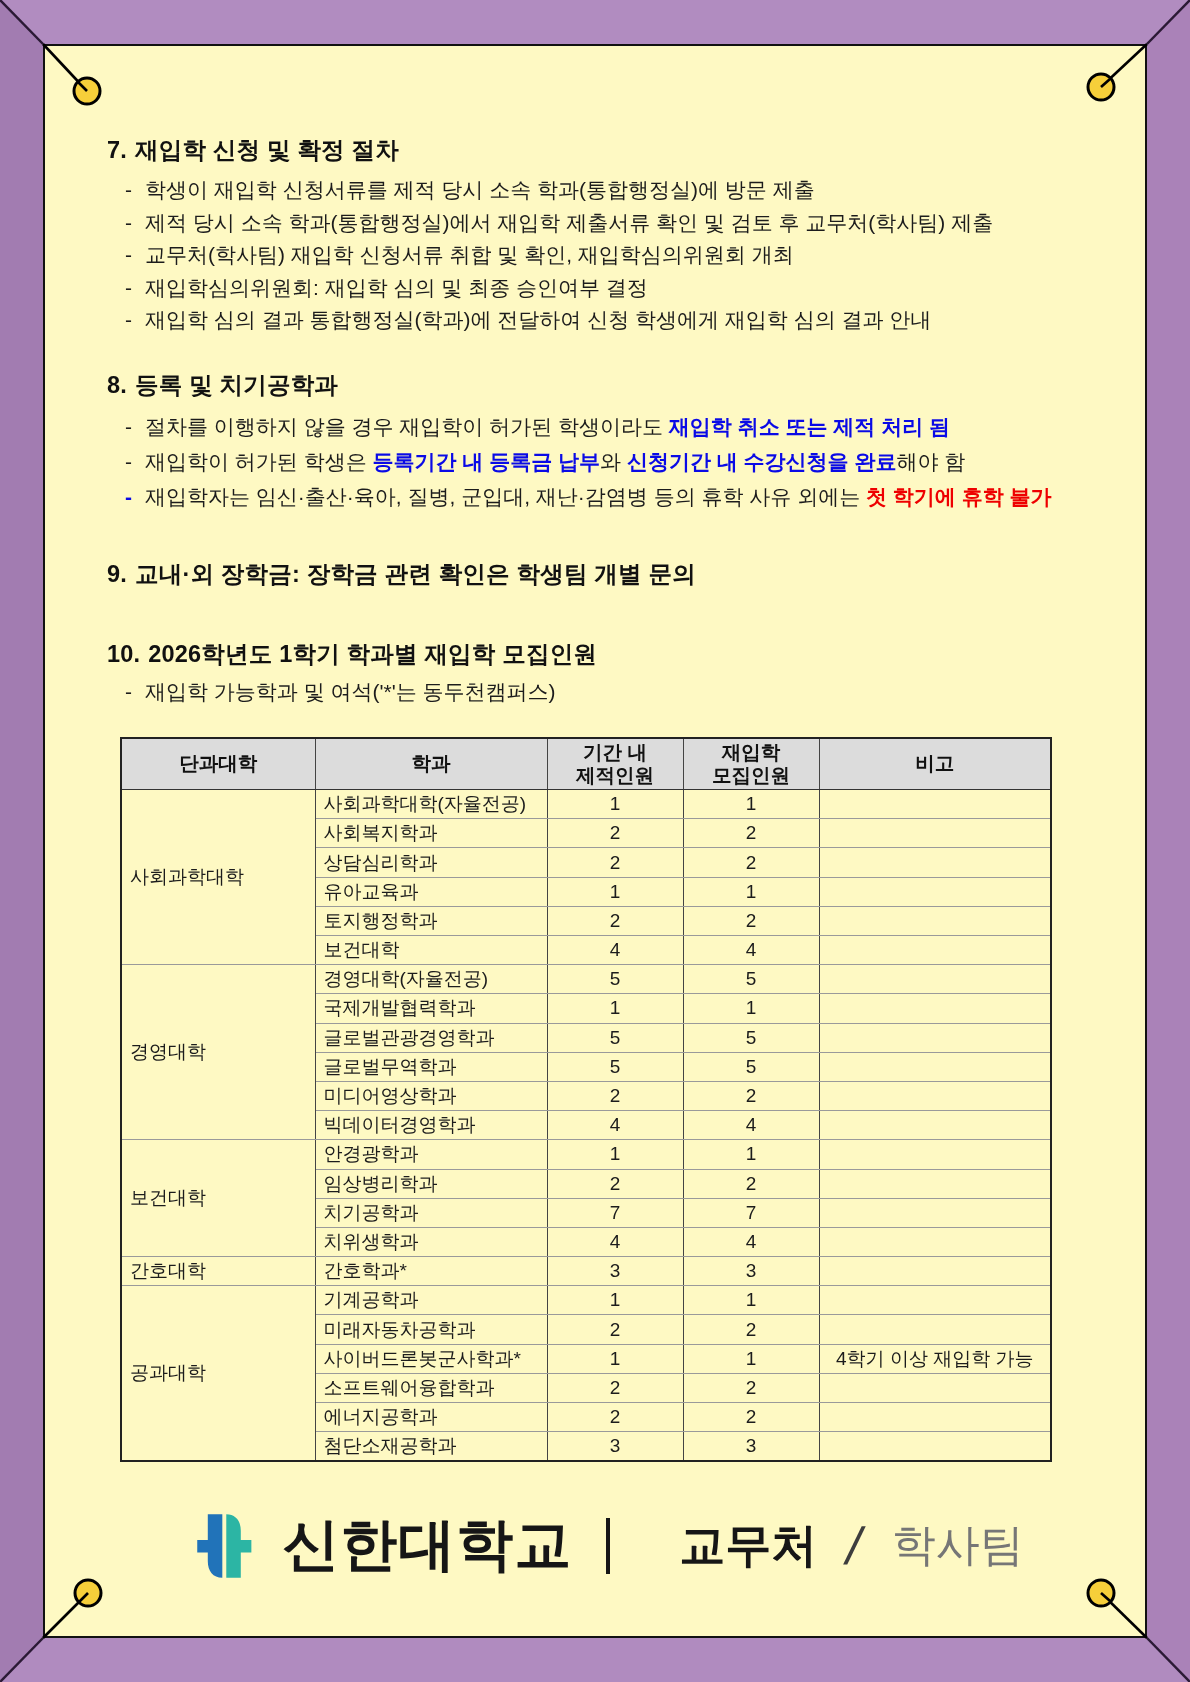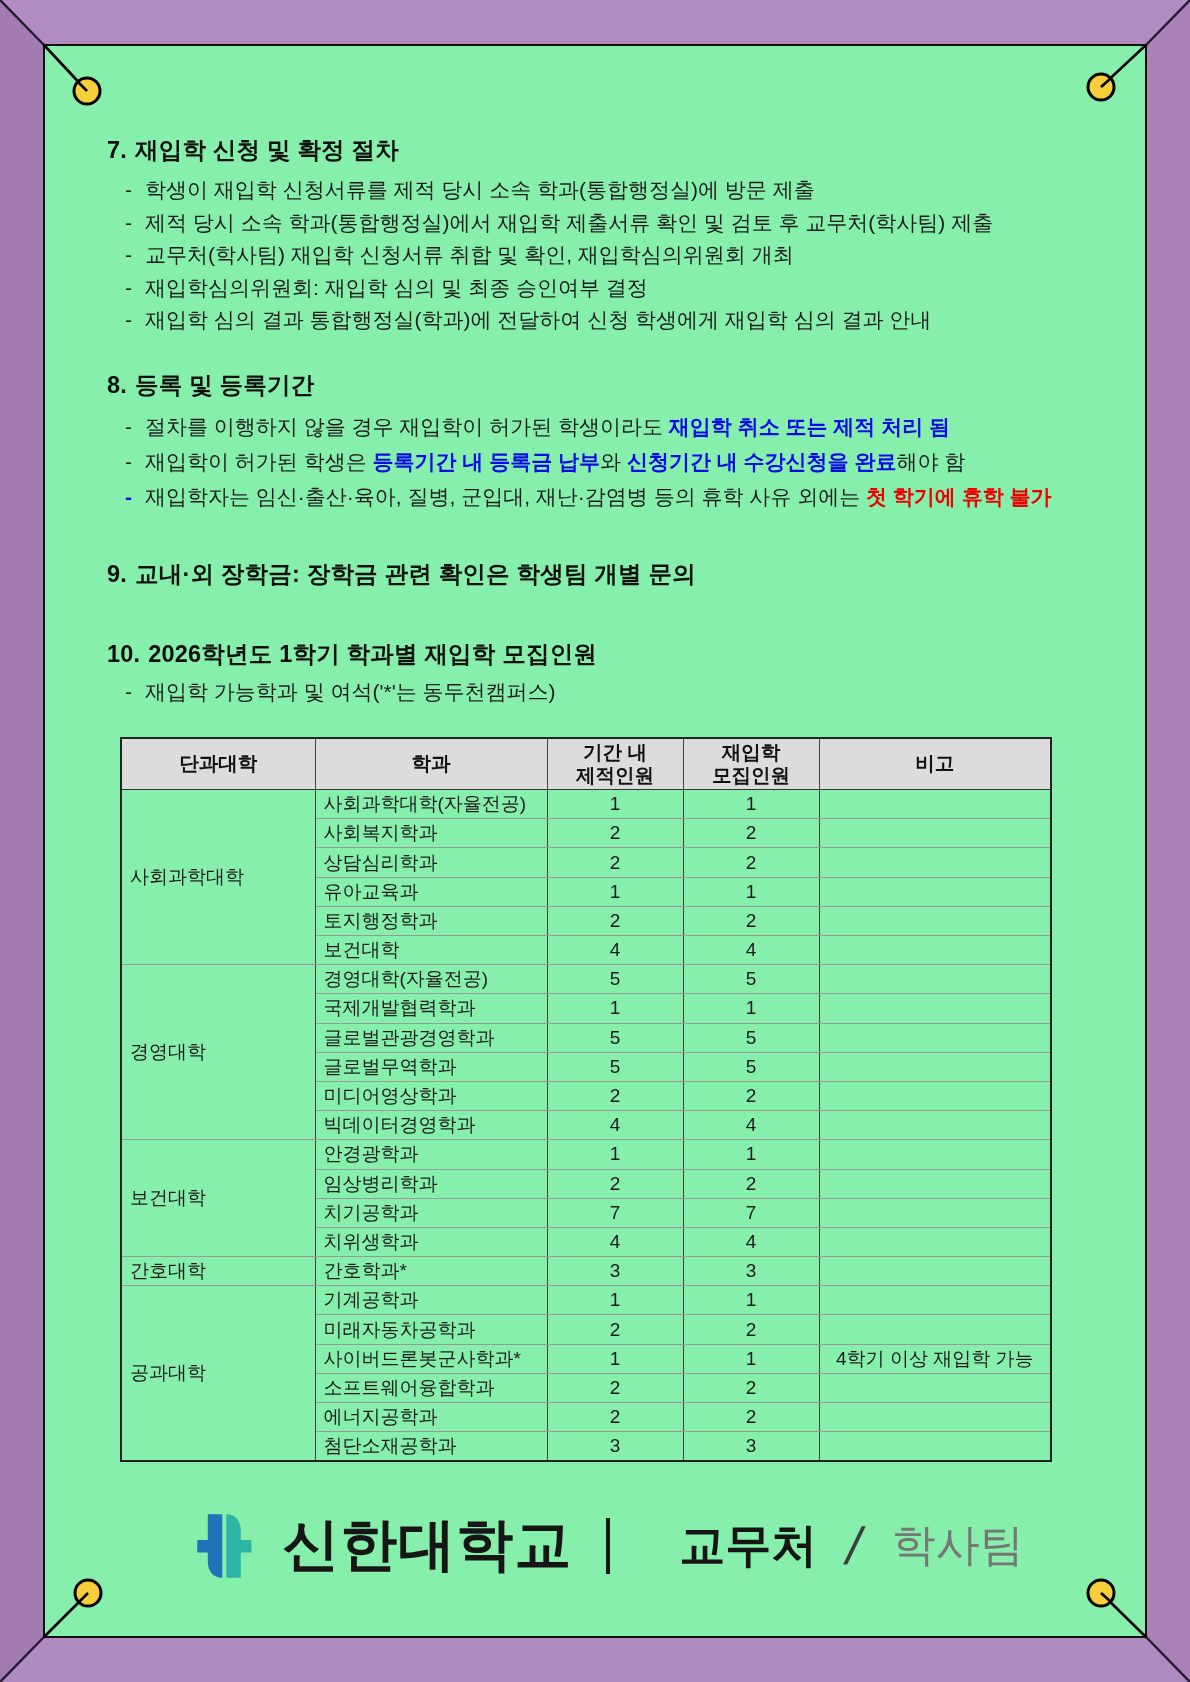--- a/index.html
+++ b/index.html
@@ -4,21 +4,21 @@
 <style>
   html,body{margin:0;padding:0;background:#8e6ba0;}
   *{box-sizing:border-box;}
   .board{
     position:relative;width:1190px;height:1682px;overflow:hidden;
     font-family:"Liberation Sans","DejaVu Sans",sans-serif;
   }
   .board svg.backdrop{position:absolute;left:0;top:0;z-index:0;}
   .page{
     position:absolute;left:43px;top:44px;width:1104px;height:1594px;
-    background:#86efac;border:2.5px solid #111;z-index:1;
+    background:#fef9c3;border:2.5px solid #111;z-index:1;
   }
   .pins{position:absolute;left:0;top:0;z-index:3;pointer-events:none;}
   .content{padding:88px 40px 0 62px;color:#1c1c1c;}
   .section{margin:0;}
   .sec-title{font-size:23.5px;font-weight:700;color:#111;letter-spacing:0.2px;}
   .sec-title .sec-num{margin-right:8px;}
   .bullets{margin-left:18px;margin-top:8px;}
   .bullet{font-size:21px;line-height:32.6px;white-space:nowrap;}
   .bullet .dash{display:inline-block;width:20px;color:#1c1c1c;}
   .bullet .dash.seg-blue{color:#0a0ae6;}
@@ -88,21 +88,21 @@
             <div class="bullet"><span class="dash">-</span><span class="btext"><span class="seg-n">학생이 재입학 신청서류를 제적 당시 소속 학과(통합행정실)에 방문 제출</span></span></div>
             <div class="bullet"><span class="dash">-</span><span class="btext"><span class="seg-n">제적 당시 소속 학과(통합행정실)에서 재입학 제출서류 확인 및 검토 후 교무처(학사팀) 제출</span></span></div>
             <div class="bullet"><span class="dash">-</span><span class="btext"><span class="seg-n">교무처(학사팀) 재입학 신청서류 취합 및 확인, 재입학심의위원회 개최</span></span></div>
             <div class="bullet"><span class="dash">-</span><span class="btext"><span class="seg-n">재입학심의위원회: 재입학 심의 및 최종 승인여부 결정</span></span></div>
             <div class="bullet"><span class="dash">-</span><span class="btext"><span class="seg-n">재입학 심의 결과 통합행정실(학과)에 전달하여 신청 학생에게 재입학 심의 결과 안내</span></span></div>
           </div>
       </div>
 
       <div class="section" id="section-8">
         <div class="sec-title">
-          <span class="sec-num">8.</span><span>등록 및 등록기간</span>
+          <span class="sec-num">8.</span><span>등록 및 치기공학과</span>
         </div>
         <div class="bullets">
             <div class="bullet"><span class="dash">-</span><span class="btext"><span class="seg-n">절차를 이행하지 않을 경우 재입학이 허가된 학생이라도 </span><span class="seg-blue">재입학 취소 또는 제적 처리 됨</span></span></div>
             <div class="bullet"><span class="dash">-</span><span class="btext"><span class="seg-n">재입학이 허가된 학생은 </span><span class="seg-blue">등록기간 내 등록금 납부</span><span class="seg-n">와 </span><span class="seg-blue">신청기간 내 수강신청을 완료</span><span class="seg-n">해야 함</span></span></div>
             <div class="bullet"><span class="dash seg-blue">-</span><span class="btext"><span class="seg-n">재입학자는 임신·출산·육아, 질병, 군입대, 재난·감염병 등의 휴학 사유 외에는 </span><span class="seg-red">첫 학기에 휴학 불가</span></span></div>
           </div>
       </div>
 
       <div class="section" id="section-9">
         <div class="sec-title">

